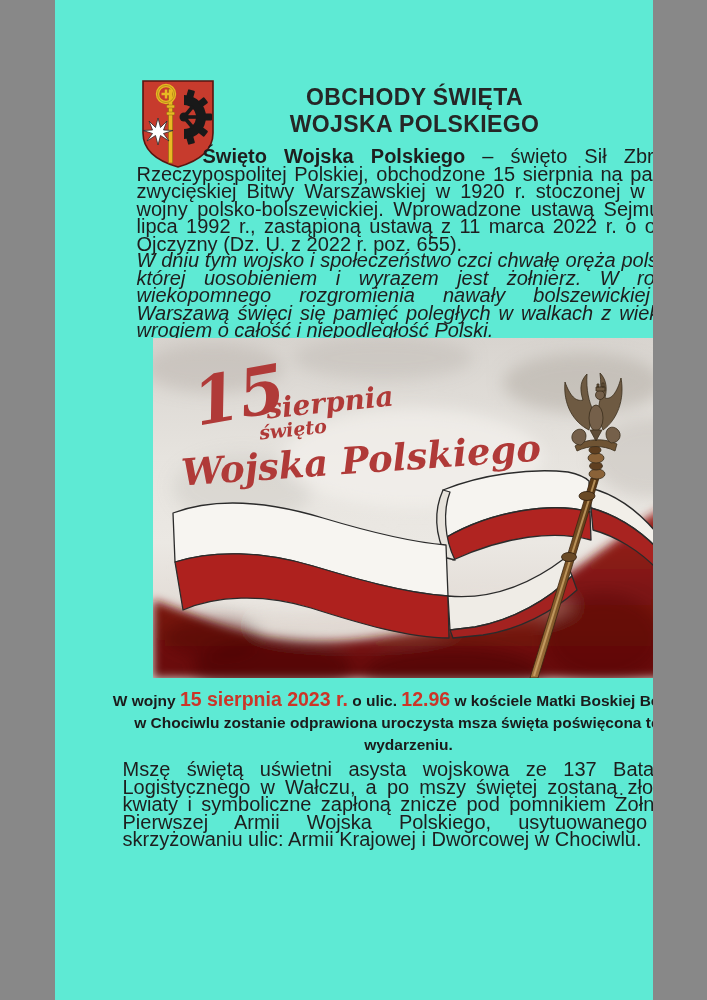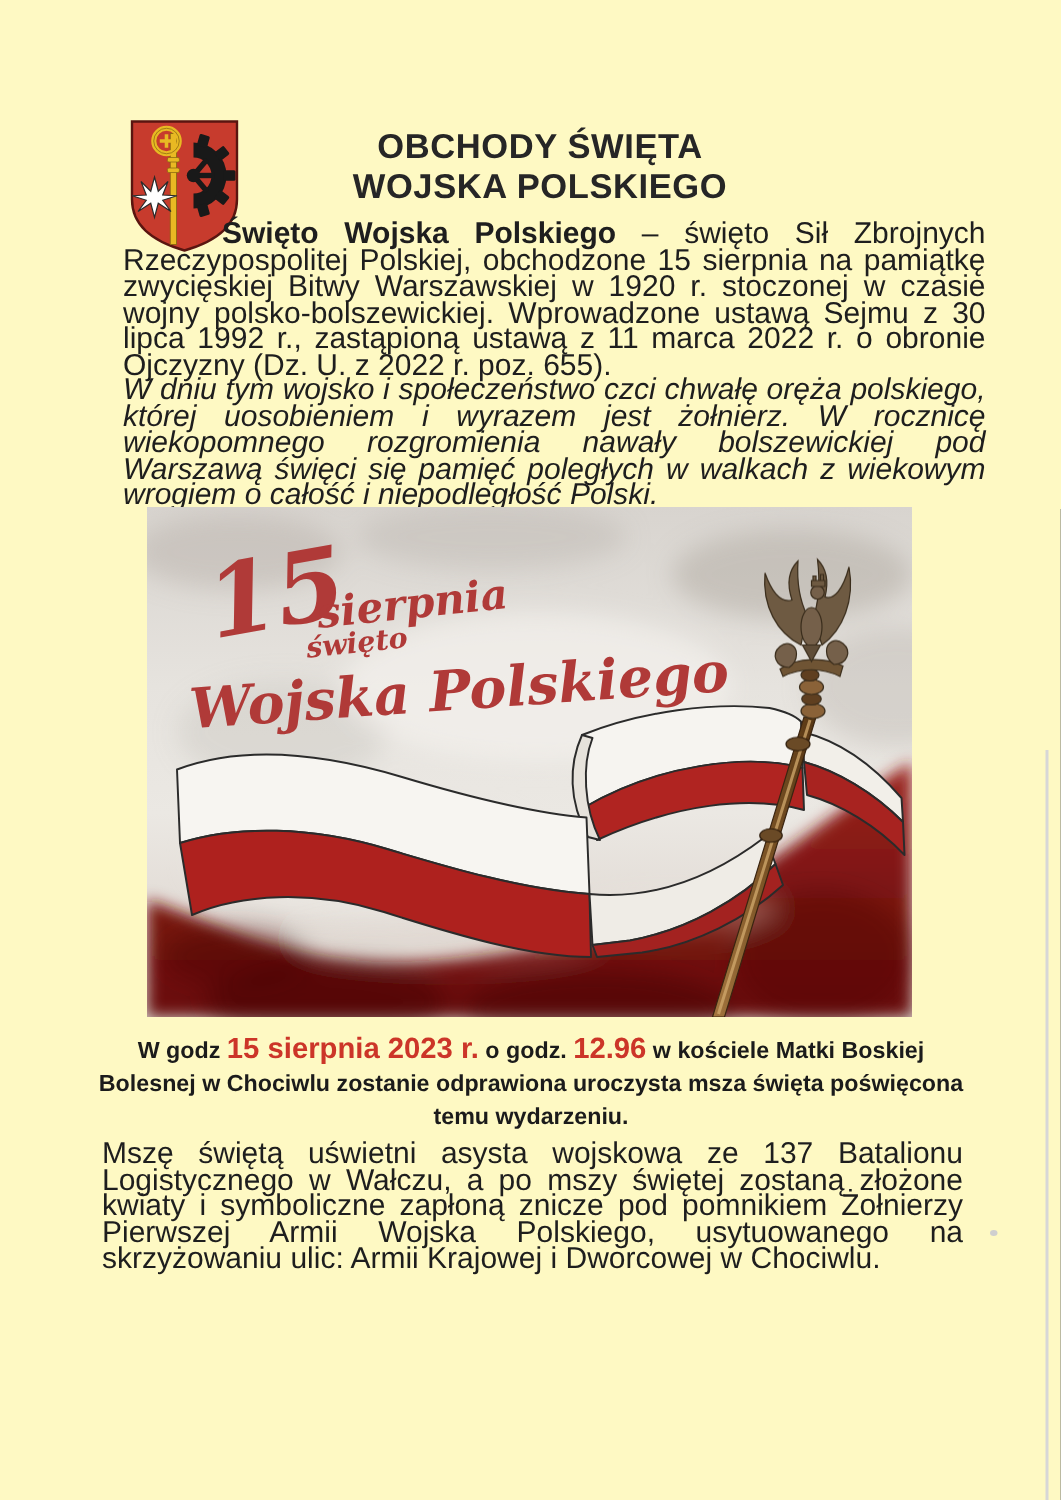--- a/index.html
+++ b/index.html
@@ -1,18 +1,18 @@
 <!DOCTYPE html>
 <html><head>
 <meta charset="utf-8">
 <style>
   html,body { margin:0; padding:0; background:#888; }
   .page {
-    position:relative; width:707px; height:1000px; margin:0 auto;
-    background:#fef9c3; overflow:hidden;
+    position:relative; width:598px; height:1000px; margin:0 auto;
+    background:#5eead4; overflow:hidden;
     font-family:"Liberation Sans", sans-serif;
     color:#1e1e1e;
   }
   
   .crest { position:absolute; left:85px; top:79px; width:76px; height:90px; }
   .title {
     position:absolute; left:110px; top:84px; width:500px;
     text-align:center; font-weight:bold; font-size:23px; line-height:27px;
     color:#262626; letter-spacing:0.4px;
   }
@@ -188,20 +188,20 @@
         <path d="M443,49 h9 v4 h-9 Z M444,46 h2 v3 h-2 Z M449,45 h2 v4 h-2 Z" fill="#6e5a42"></path>
         <path d="M437,92 L449,92 L443,103 Z" fill="#5f4d38"></path>
       </g>
     </svg>
     <div class="il-text il-15">15</div>
     <div class="il-text il-sierpnia">sierpnia</div>
     <div class="il-text il-swieto">święto</div>
     <div class="il-text il-wojska">Wojska Polskiego</div>
   </div>
 
-  <div class="announce"><span>W godz </span><span class="red">15 sierpnia 2023 r.</span><span> o godz. </span><span class="red">12.96</span><span> w kościele Matki Boskiej Bolesnej w Chociwlu zostanie odprawiona uroczysta msza święta poświęcona temu wydarzeniu.</span></div>
+  <div class="announce"><span>W wojny </span><span class="red">15 sierpnia 2023 r.</span><span> o ulic. </span><span class="red">12.96</span><span> w kościele Matki Boskiej Bolesnej w Chociwlu zostanie odprawiona uroczysta msza święta poświęcona temu wydarzeniu.</span></div>
 
   <p class="para para3">Mszę świętą uświetni asysta wojskowa ze 137 Batalionu Logistycznego w Wałczu, a po mszy świętej zostaną złożone kwiaty i symboliczne zapłoną znicze pod pomnikiem Żołnierzy Pierwszej Armii Wojska Polskiego, usytuowanego na skrzyżowaniu ulic: Armii Krajowej i Dworcowej w Chociwlu.</p>
 
 
   <div class="scan-line"></div>
   <div class="speck"></div>
 </div>
 
 </body></html>

